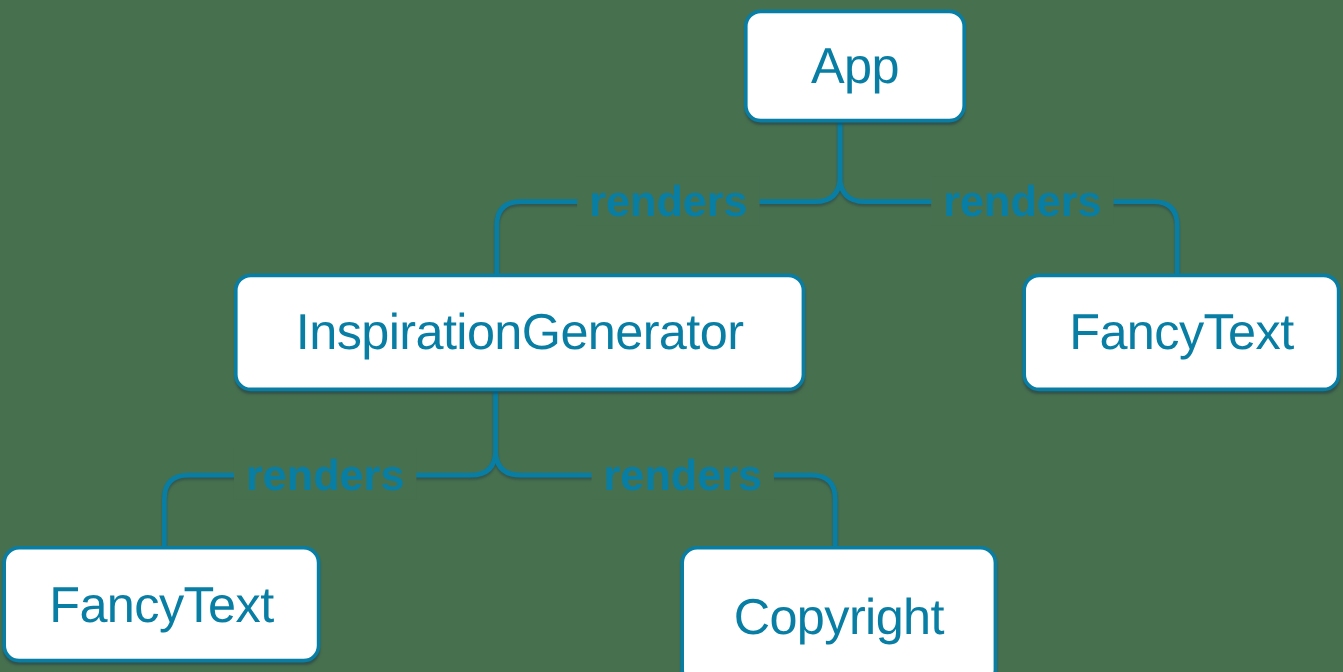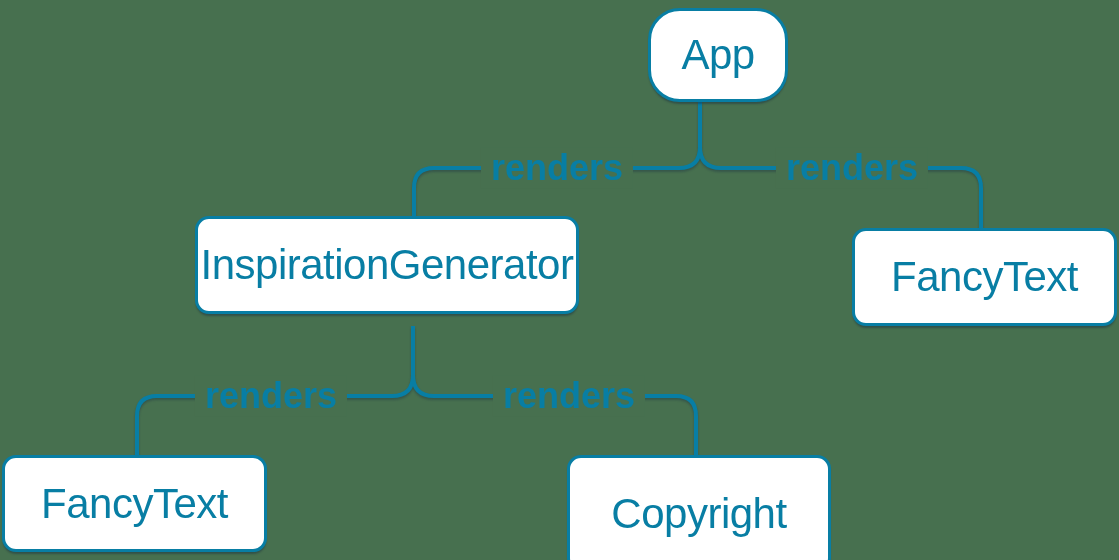--- a/index.html
+++ b/index.html
@@ -34,22 +34,22 @@
     border: 3px solid #087ea4;
     border-radius: 14px;
     box-sizing: border-box;
     color: #087ea4;
     font-size: 42px;
     font-weight: 500;
     letter-spacing: -0.5px;
     white-space: nowrap;
     box-shadow: 0 3px 2px -1px rgba(25, 45, 65, 0.45);
   }
-  .node-app        { left: 648px; top: 8px;   width: 140px; height: 94px; border-radius: 32px; }
-  .node-ig         { left: 195px; top: 216px; width: 384px; height: 98px; }
+  .node-app        { left: 620px; top: 8px;   width: 185px; height: 94px; }
+  .node-ig         { left: 195px; top: 228px; width: 476px; height: 98px; }
   .node-ft-right   { left: 852px; top: 228px; width: 265px; height: 98px; }
   .node-ft-left    { left: 2px;   top: 455px; width: 265px; height: 97px; }
   .node-copyright  { left: 567px; top: 455px; width: 264px; height: 117px; }
   .edge-label {
     position: absolute;
     transform: translate(-50%, -50%);
     background: #47704f;
     color: #087ea4;
     font-size: 36px;
     font-weight: 700;

